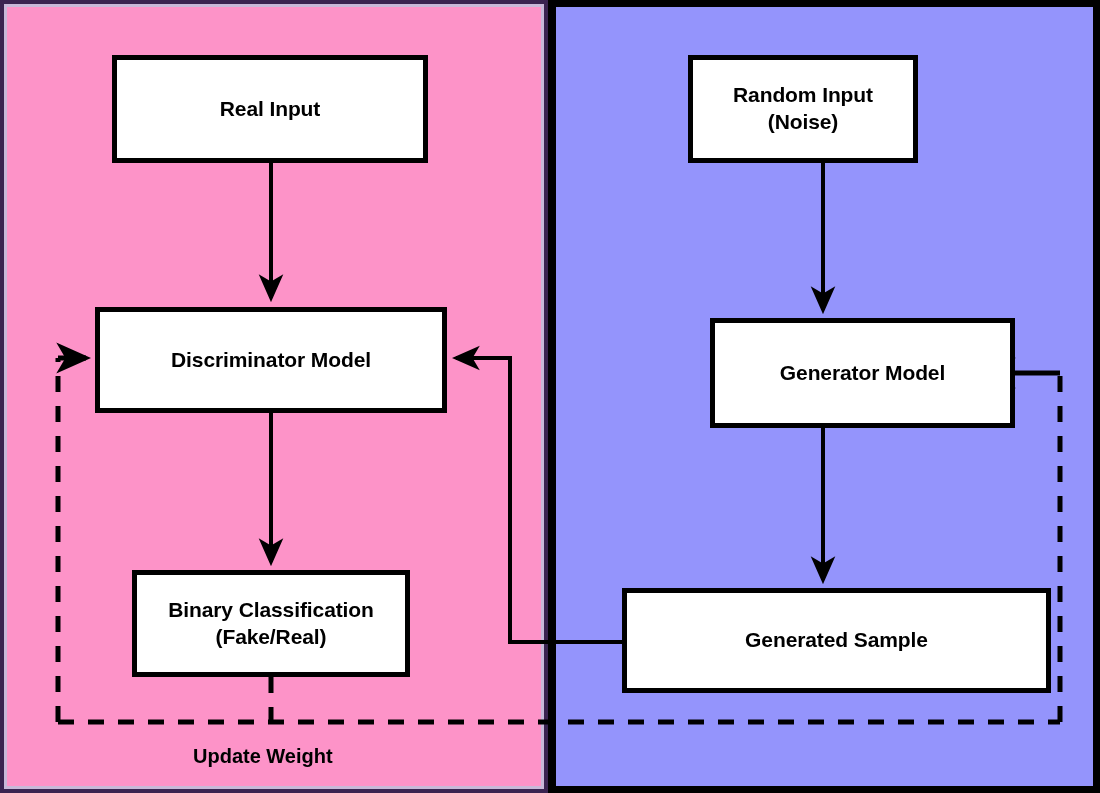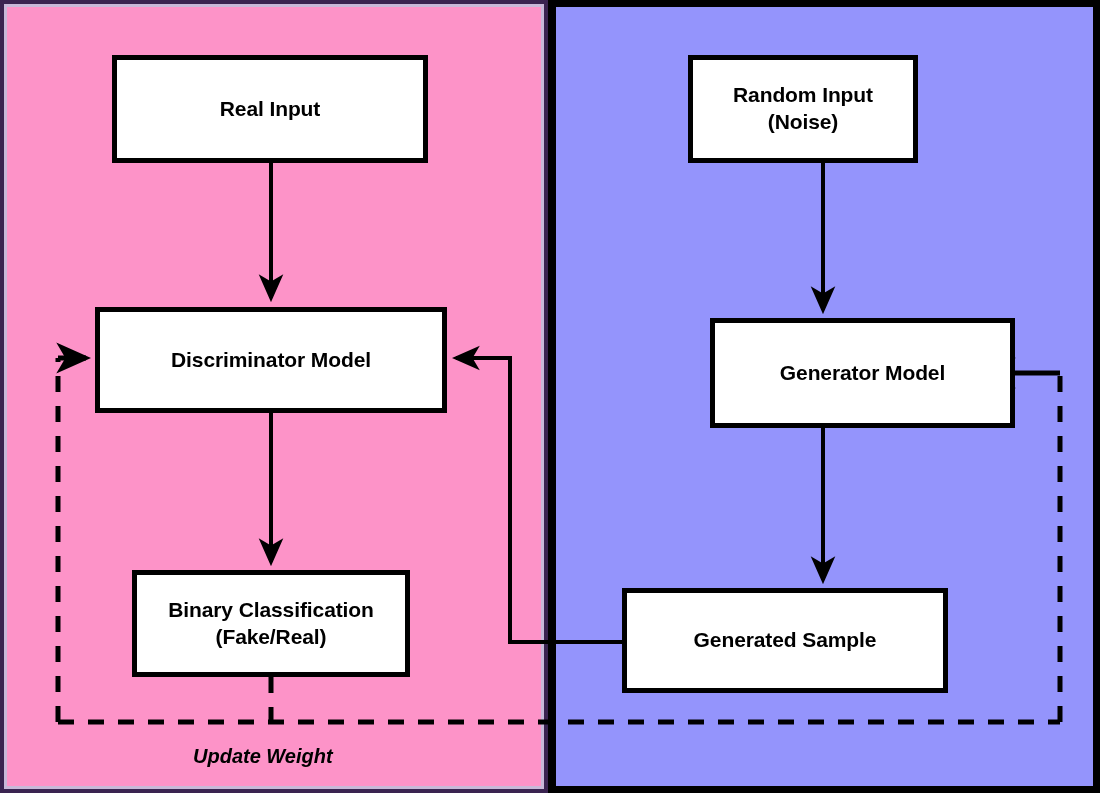--- a/index.html
+++ b/index.html
@@ -126,19 +126,19 @@
 
   <div class="node-box" style="left:688px; top:55px; width:230px; height:108px;">
     <span class="node-label">Random Input
 (Noise)</span>
   </div>
 
   <div class="node-box" style="left:710px; top:318px; width:305px; height:110px;">
     <span class="node-label">Generator Model</span>
   </div>
 
-  <div class="node-box" style="left:622px; top:588px; width:326px; height:105px;">
+  <div class="node-box" style="left:622px; top:588px; width:429px; height:105px;">
     <span class="node-label">Generated Sample</span>
   </div>
 
-  <div class="annotation-label" style="left:193px; top:745px;font-style:italic;">Update Weight</div>
+  <div class="annotation-label" style="left:193px; top:745px;">Update Weight</div>
 
 </div>
 
 </body></html>

